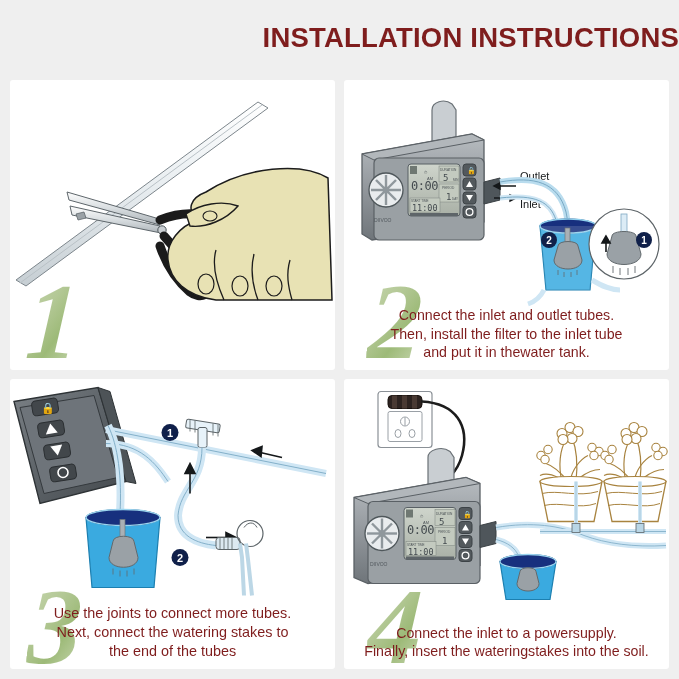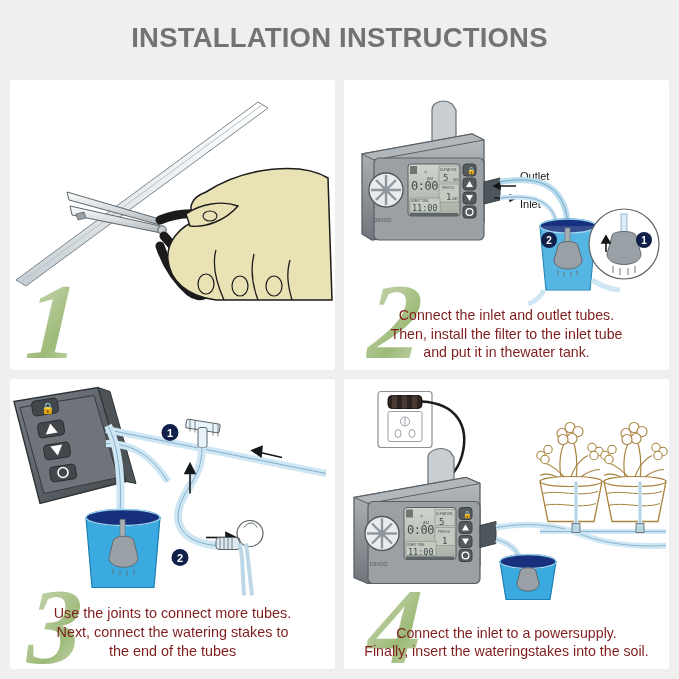--- a/index.html
+++ b/index.html
@@ -7,25 +7,25 @@
     width:679px;height:679px;
     background:#efefef;
     font-family:"Liberation Sans", sans-serif;
     overflow:hidden;
   }
   .page{position:relative;width:679px;height:679px;box-sizing:border-box;}
 
   
   .title{
     position:absolute;left:0;top:22px;width:679px;
-    text-align:center;
+    text-align:right;
     font-size:27.5px;
     font-weight:bold;
     letter-spacing:.2px;
-    color:#737373;
+    color:#7f1d1d;
   }
 
   
   .grid{
     position:absolute;left:10px;top:80px;
     width:659px;height:589px;
     display:grid;
     grid-template-columns:1fr 1fr;
     grid-template-rows:1fr 1fr;
     gap:9px;

